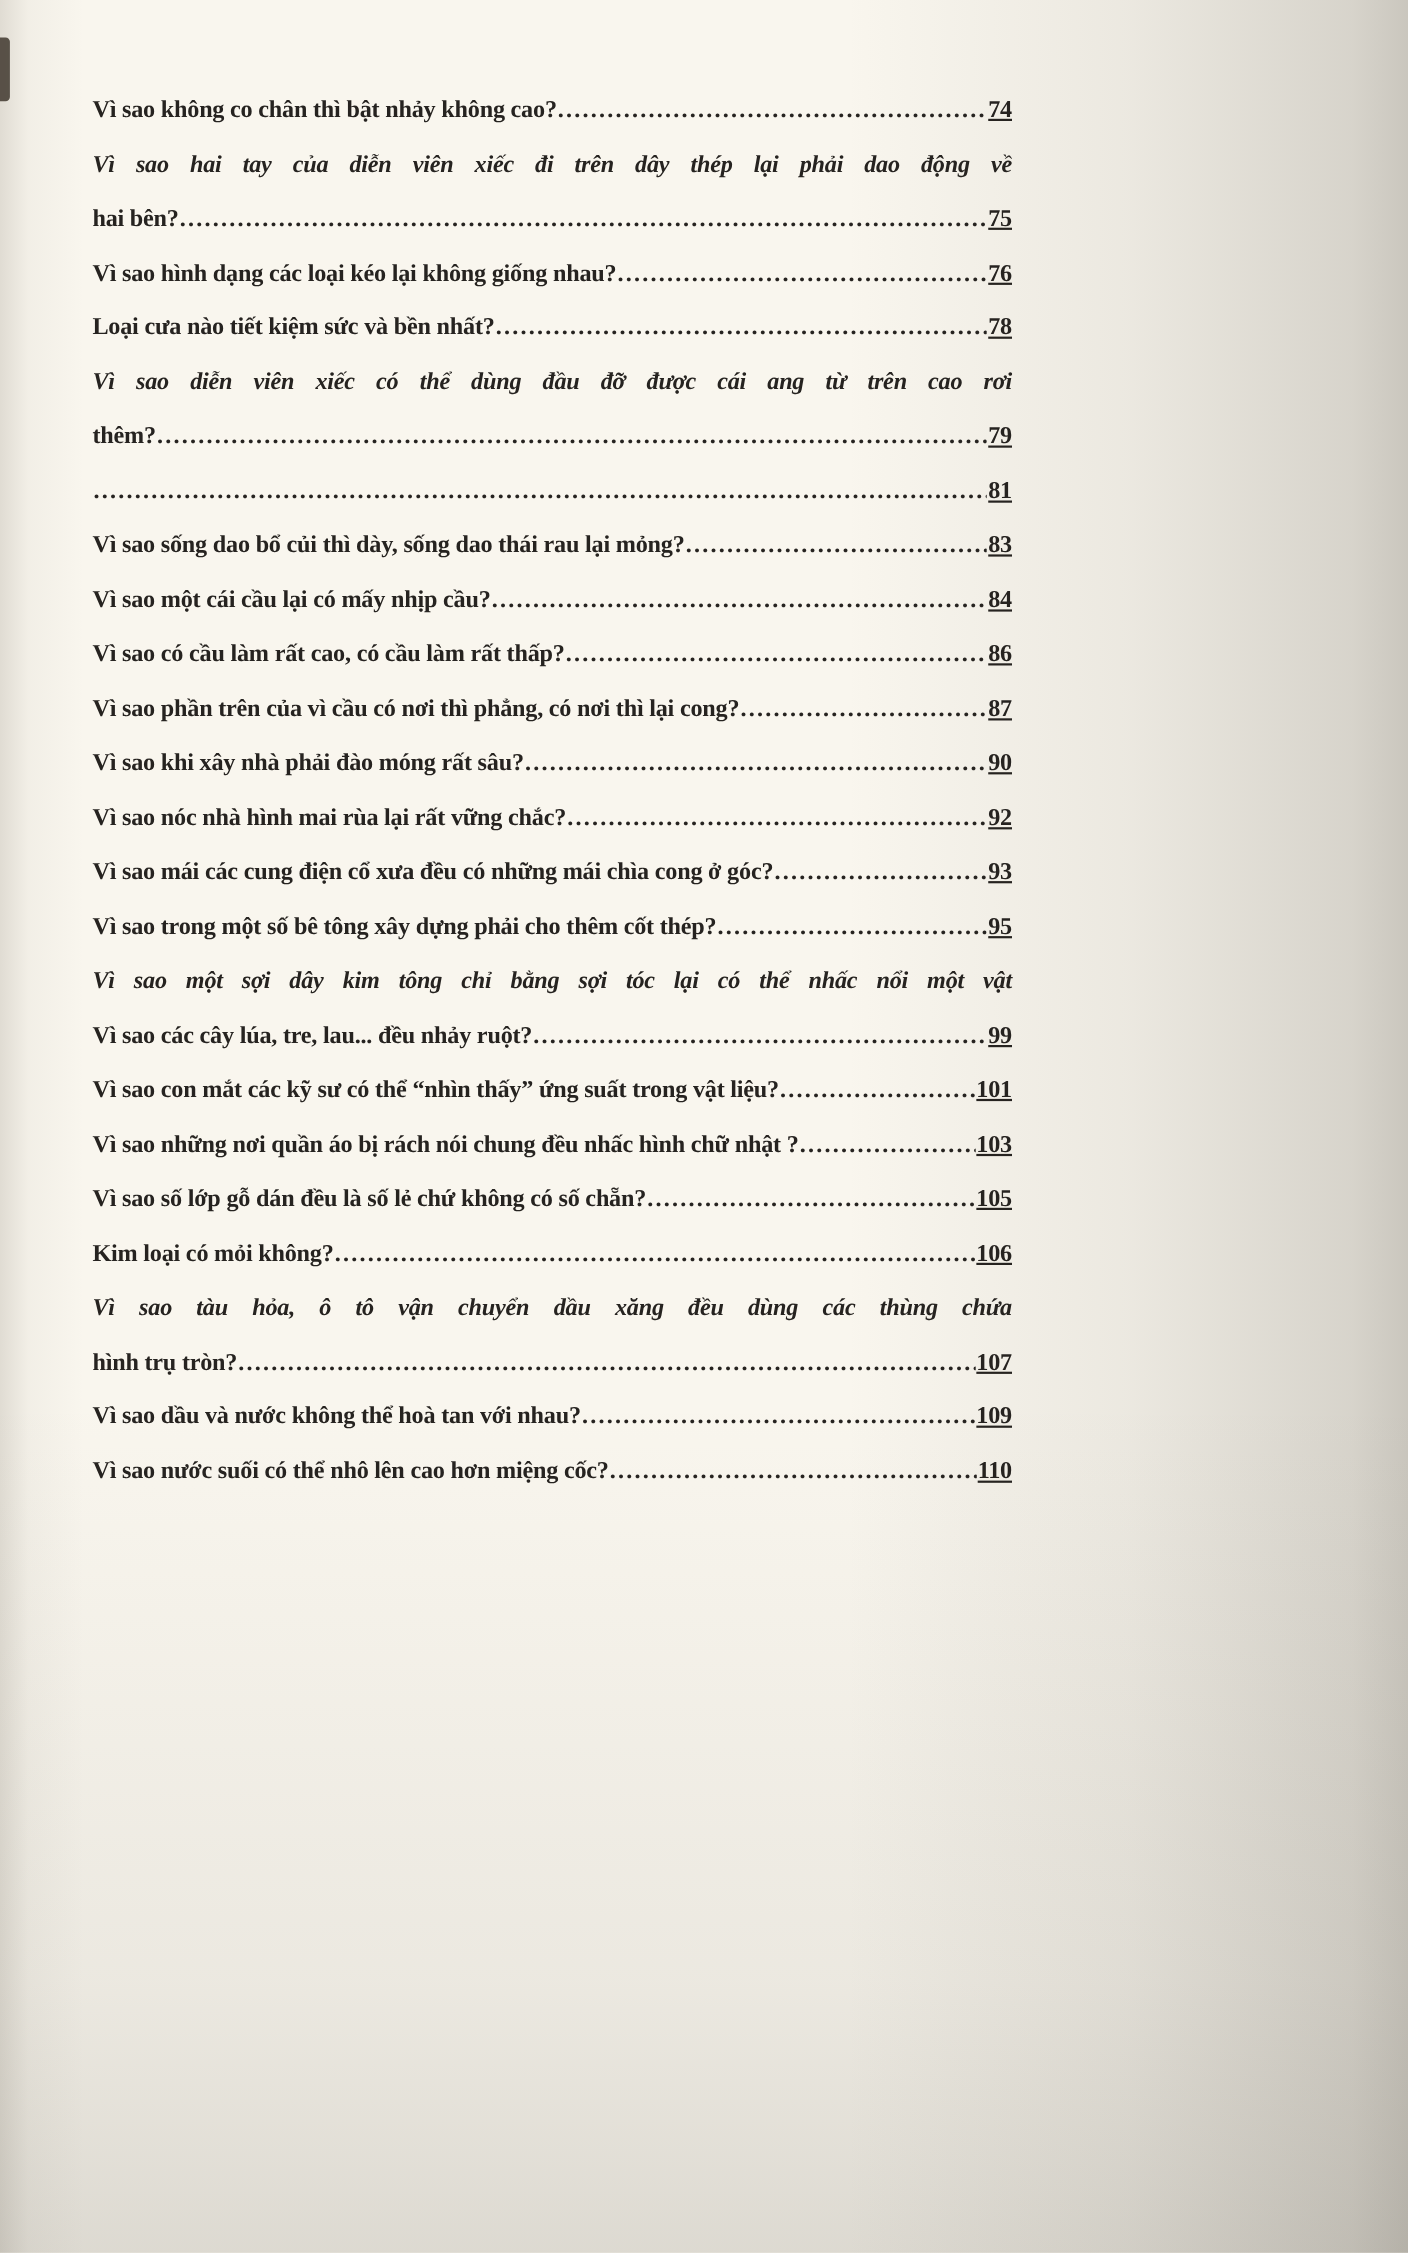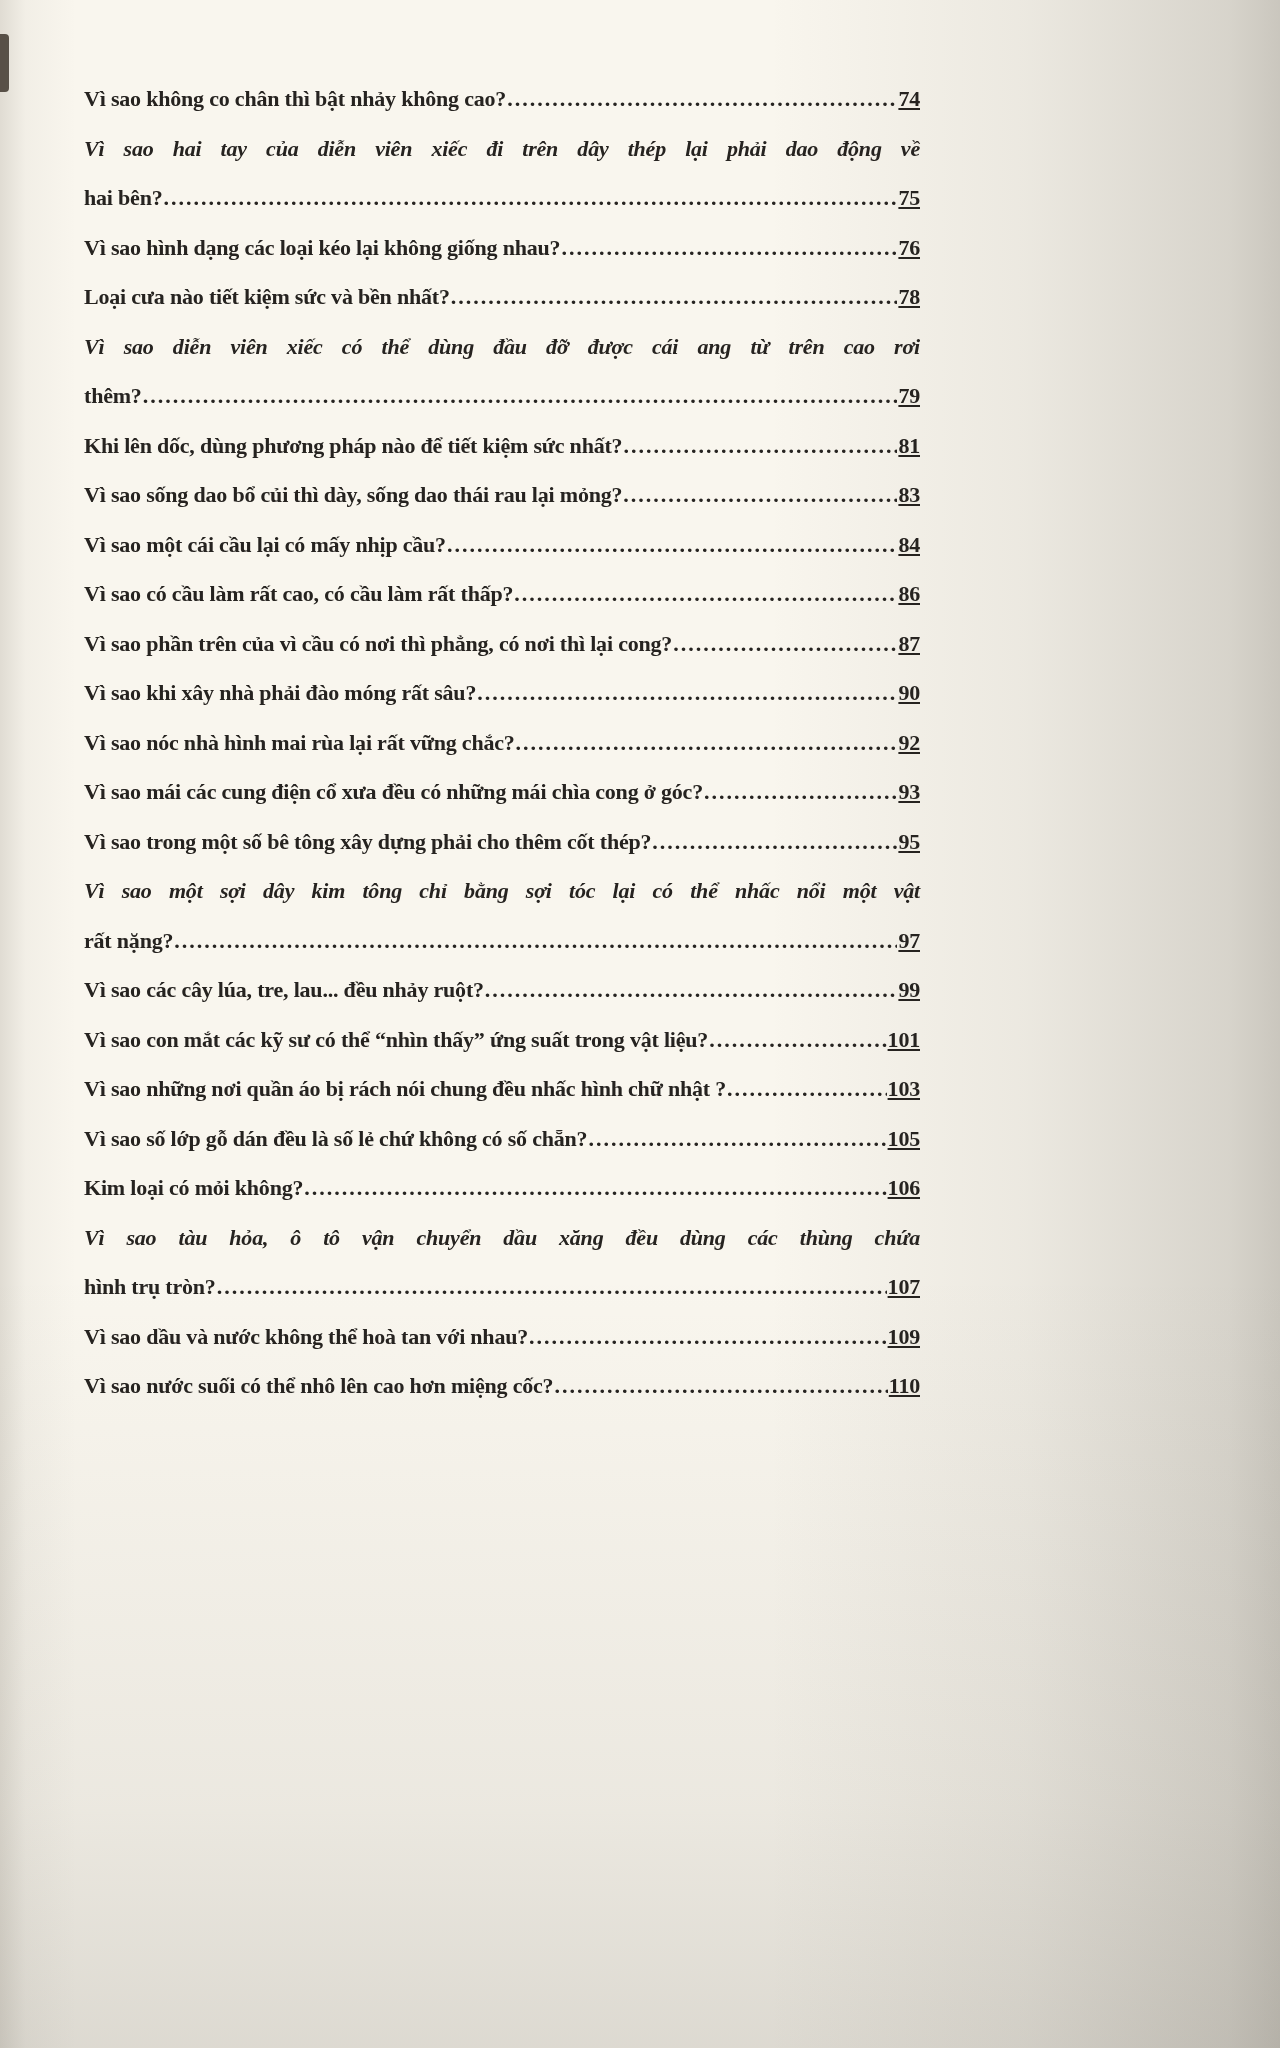--- a/index.html
+++ b/index.html
@@ -93,21 +93,20 @@
     <div class="toc-entry">
       <div class="toc-line justified">Vì sao diễn viên xiếc có thể dùng đầu đỡ được cái ang từ trên cao rơi</div>
       <div class="toc-line last">
         <span class="toc-text">thêm?</span>
         <span class="leader"></span>
         <span class="page-num">79</span>
       </div>
     </div>
     <div class="toc-entry">
       <div class="toc-line last">
-        <span class="toc-text">Khi lên dốc, dùng phương pháp nào để tiết kiệm sức nhất?</span>
         <span class="leader"></span>
         <span class="page-num">81</span>
       </div>
     </div>
     <div class="toc-entry">
       <div class="toc-line last">
         <span class="toc-text">Vì sao sống dao bổ củi thì dày, sống dao thái rau lại mỏng?</span>
         <span class="leader"></span>
         <span class="page-num">83</span>
       </div>
@@ -156,25 +155,20 @@
     </div>
     <div class="toc-entry">
       <div class="toc-line last">
         <span class="toc-text">Vì sao trong một số bê tông xây dựng phải cho thêm cốt thép?</span>
         <span class="leader"></span>
         <span class="page-num">95</span>
       </div>
     </div>
     <div class="toc-entry">
       <div class="toc-line justified">Vì sao một sợi dây kim tông chỉ bằng sợi tóc lại có thể nhấc nổi một vật</div>
-      <div class="toc-line last">
-        <span class="toc-text">rất nặng?</span>
-        <span class="leader"></span>
-        <span class="page-num">97</span>
-      </div>
     </div>
     <div class="toc-entry">
       <div class="toc-line last">
         <span class="toc-text">Vì sao các cây lúa, tre, lau... đều nhảy ruột?</span>
         <span class="leader"></span>
         <span class="page-num">99</span>
       </div>
     </div>
     <div class="toc-entry">
       <div class="toc-line last">

